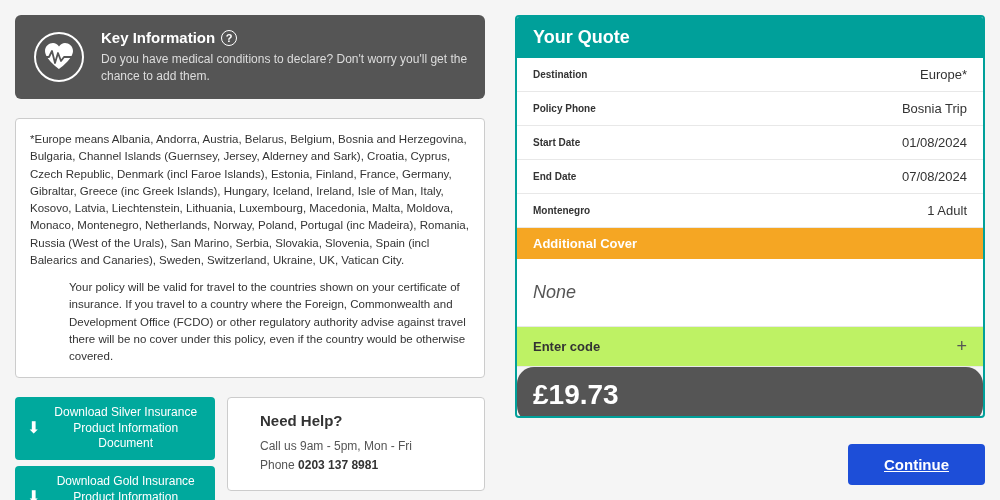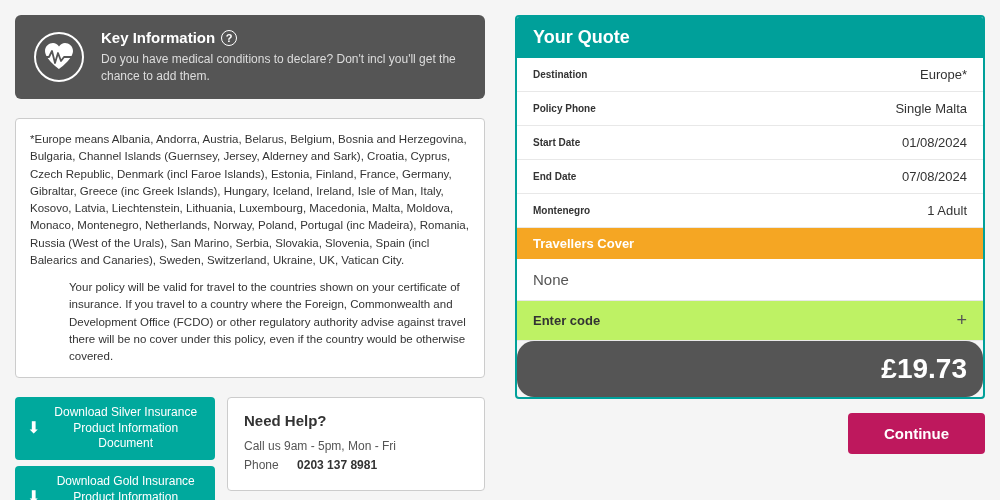--- a/index.html
+++ b/index.html
@@ -109,46 +109,45 @@
       width: 200px;
       line-height: 1.3;
     }
     .download-icon {
       font-size: 16px;
       flex-shrink: 0;
     }
     .need-help-box {
       border: 1px solid #ccc;
       border-radius: 4px;
-      padding: 14px 16px;
+      padding: 14px 32px;
       background: #fff;
       flex: 1;
     }
     .need-help-box h3 {
       font-size: 15px;
       font-weight: bold;
       margin-bottom: 8px;
     }
     .need-help-box p {
       font-size: 12px;
       color: #555;
       line-height: 1.6;
     }
     .need-help-box strong {
       color: #333;
-      margin-left: 15px;
     }
 
     
     .right-panel {
       width: 500px;
       padding: 15px;
       display: flex;
       flex-direction: column;
-      gap: 0;
+      gap: 12px;
     }
     .quote-box {
       border: 2px solid #00a09a;
       border-radius: 4px;
       overflow: hidden;
     }
     .quote-header {
       background: #00a09a;
       color: white;
       padding: 10px 16px;
@@ -176,23 +175,24 @@
     }
     .additional-cover-header {
       background: #f5a623;
       color: white;
       padding: 8px 16px;
       font-size: 13px;
       font-weight: bold;
     }
     .additional-cover-value {
       background: white;
-      padding: 12px 16px;
-      font-size: 15px;
+      padding: 23px 16px;
+      font-size: 18px;
       color: #555;
+      font-style: italic;
       border-bottom: 1px solid #e8e8e8;
     }
     .enter-code-row {
       display: flex;
       justify-content: space-between;
       align-items: center;
       padding: 9px 16px;
       background: #bef264;
       border-bottom: 1px solid #e8e8e8;
     }
@@ -202,21 +202,20 @@
     }
     .plus-icon {
       font-size: 18px;
       color: #555;
       cursor: pointer;
     }
     .price-row {
       background: #555;
       color: white;
       padding: 12px 16px;
-      text-align: right;
       border-radius: 17px;
     }
     .price-amount {
       font-size: 28px;
       font-weight: bold;
       color: white;
     }
     .price-subtext {
       font-size: 10px;
       color: #ccc;
@@ -225,28 +224,29 @@
     .price-subtext span {
       color: #00c8c0;
       font-style: italic;
     }
     .continue-row {
       display: flex;
       justify-content: flex-end;
       margin-top: 14px;
     }
     .continue-btn {
-      background: #be185d;
+      background: #1d4ed8;
       color: white;
       border: none;
       border-radius: 4px;
       padding: 12px 36px;
       font-size: 15px;
       font-weight: bold;
       cursor: pointer;
+      text-decoration: underline;
     }
   </style>
 </head>
 <body>
 
 <div class="layout">
 
   <div class="left-panel">
 
     <div class="key-info-box">
@@ -257,21 +257,21 @@
           <path d="M26 38 C26 38 12 28 12 20 C12 15 16 12 20 12 C22.5 12 24.5 13.5 26 15.5 C27.5 13.5 29.5 12 32 12 C36 12 40 15 40 20 C40 28 26 38 26 38Z" fill="white"></path>
 
           <polyline points="10,26 16,26 19,20 22,32 25,22 28,30 31,26 42,26" stroke="#555" stroke-width="1.8" fill="none" stroke-linecap="round" stroke-linejoin="round"></polyline>
         </svg>
       </div>
       <div class="key-info-text">
         <h3>
           <span>Key Information</span>
           <span class="info-circle">?</span>
         </h3>
-        <p>Do you have medical conditions to declare? Don't incl you'll get the chance to add them.</p>
+        <p>Do you have medical conditions to declare? Don't worry you'll get the chance to add them.</p>
       </div>
     </div>
 
     <div class="europe-note-box">
       <p>*Europe means Albania, Andorra, Austria, Belarus, Belgium, Bosnia and Herzegovina, Bulgaria, Channel Islands (Guernsey, Jersey, Alderney and Sark), Croatia, Cyprus, Czech Republic, Denmark (incl Faroe Islands), Estonia, Finland, France, Germany, Gibraltar, Greece (inc Greek Islands), Hungary, Iceland, Ireland, Isle of Man, Italy, Kosovo, Latvia, Liechtenstein, Lithuania, Luxembourg, Macedonia, Malta, Moldova, Monaco, Montenegro, Netherlands, Norway, Poland, Portugal (inc Madeira), Romania, Russia (West of the Urals), San Marino, Serbia, Slovakia, Slovenia, Spain (incl Balearics and Canaries), Sweden, Switzerland, Ukraine, UK, Vatican City.</p>
       <p>Your policy will be valid for travel to the countries shown on your certificate of insurance. If you travel to a country where the Foreign, Commonwealth and Development Office (FCDO) or other regulatory authority advise against travel there will be no cover under this policy, even if the country would be otherwise covered.</p>
     </div>
 
     <div class="buttons-row">
       <div class="download-buttons">
@@ -301,36 +301,36 @@
   <div class="right-panel">
     <div class="quote-box">
       <div class="quote-header">Your Quote</div>
 
       <div class="quote-row">
         <span class="label">Destination</span>
         <span class="value">Europe*</span>
       </div>
       <div class="quote-row">
         <span class="label">Policy Phone</span>
-        <span class="value">Single Malta</span>
+        <span class="value">Bosnia Trip</span>
       </div>
       <div class="quote-row">
         <span class="label">Start Date</span>
         <span class="value">01/08/2024</span>
       </div>
       <div class="quote-row">
         <span class="label">End Date</span>
         <span class="value">07/08/2024</span>
       </div>
       <div class="quote-row">
         <span class="label">Montenegro</span>
         <span class="value">1 Adult</span>
       </div>
 
-      <div class="additional-cover-header">Travellers Cover</div>
+      <div class="additional-cover-header">Additional Cover</div>
       <div class="additional-cover-value">None</div>
 
       <div class="enter-code-row">
         <span class="label">Enter code</span>
         <span class="plus-icon">+</span>
       </div>
 
       <div class="price-row">
         <div class="price-amount">£19.73</div>
       </div>

